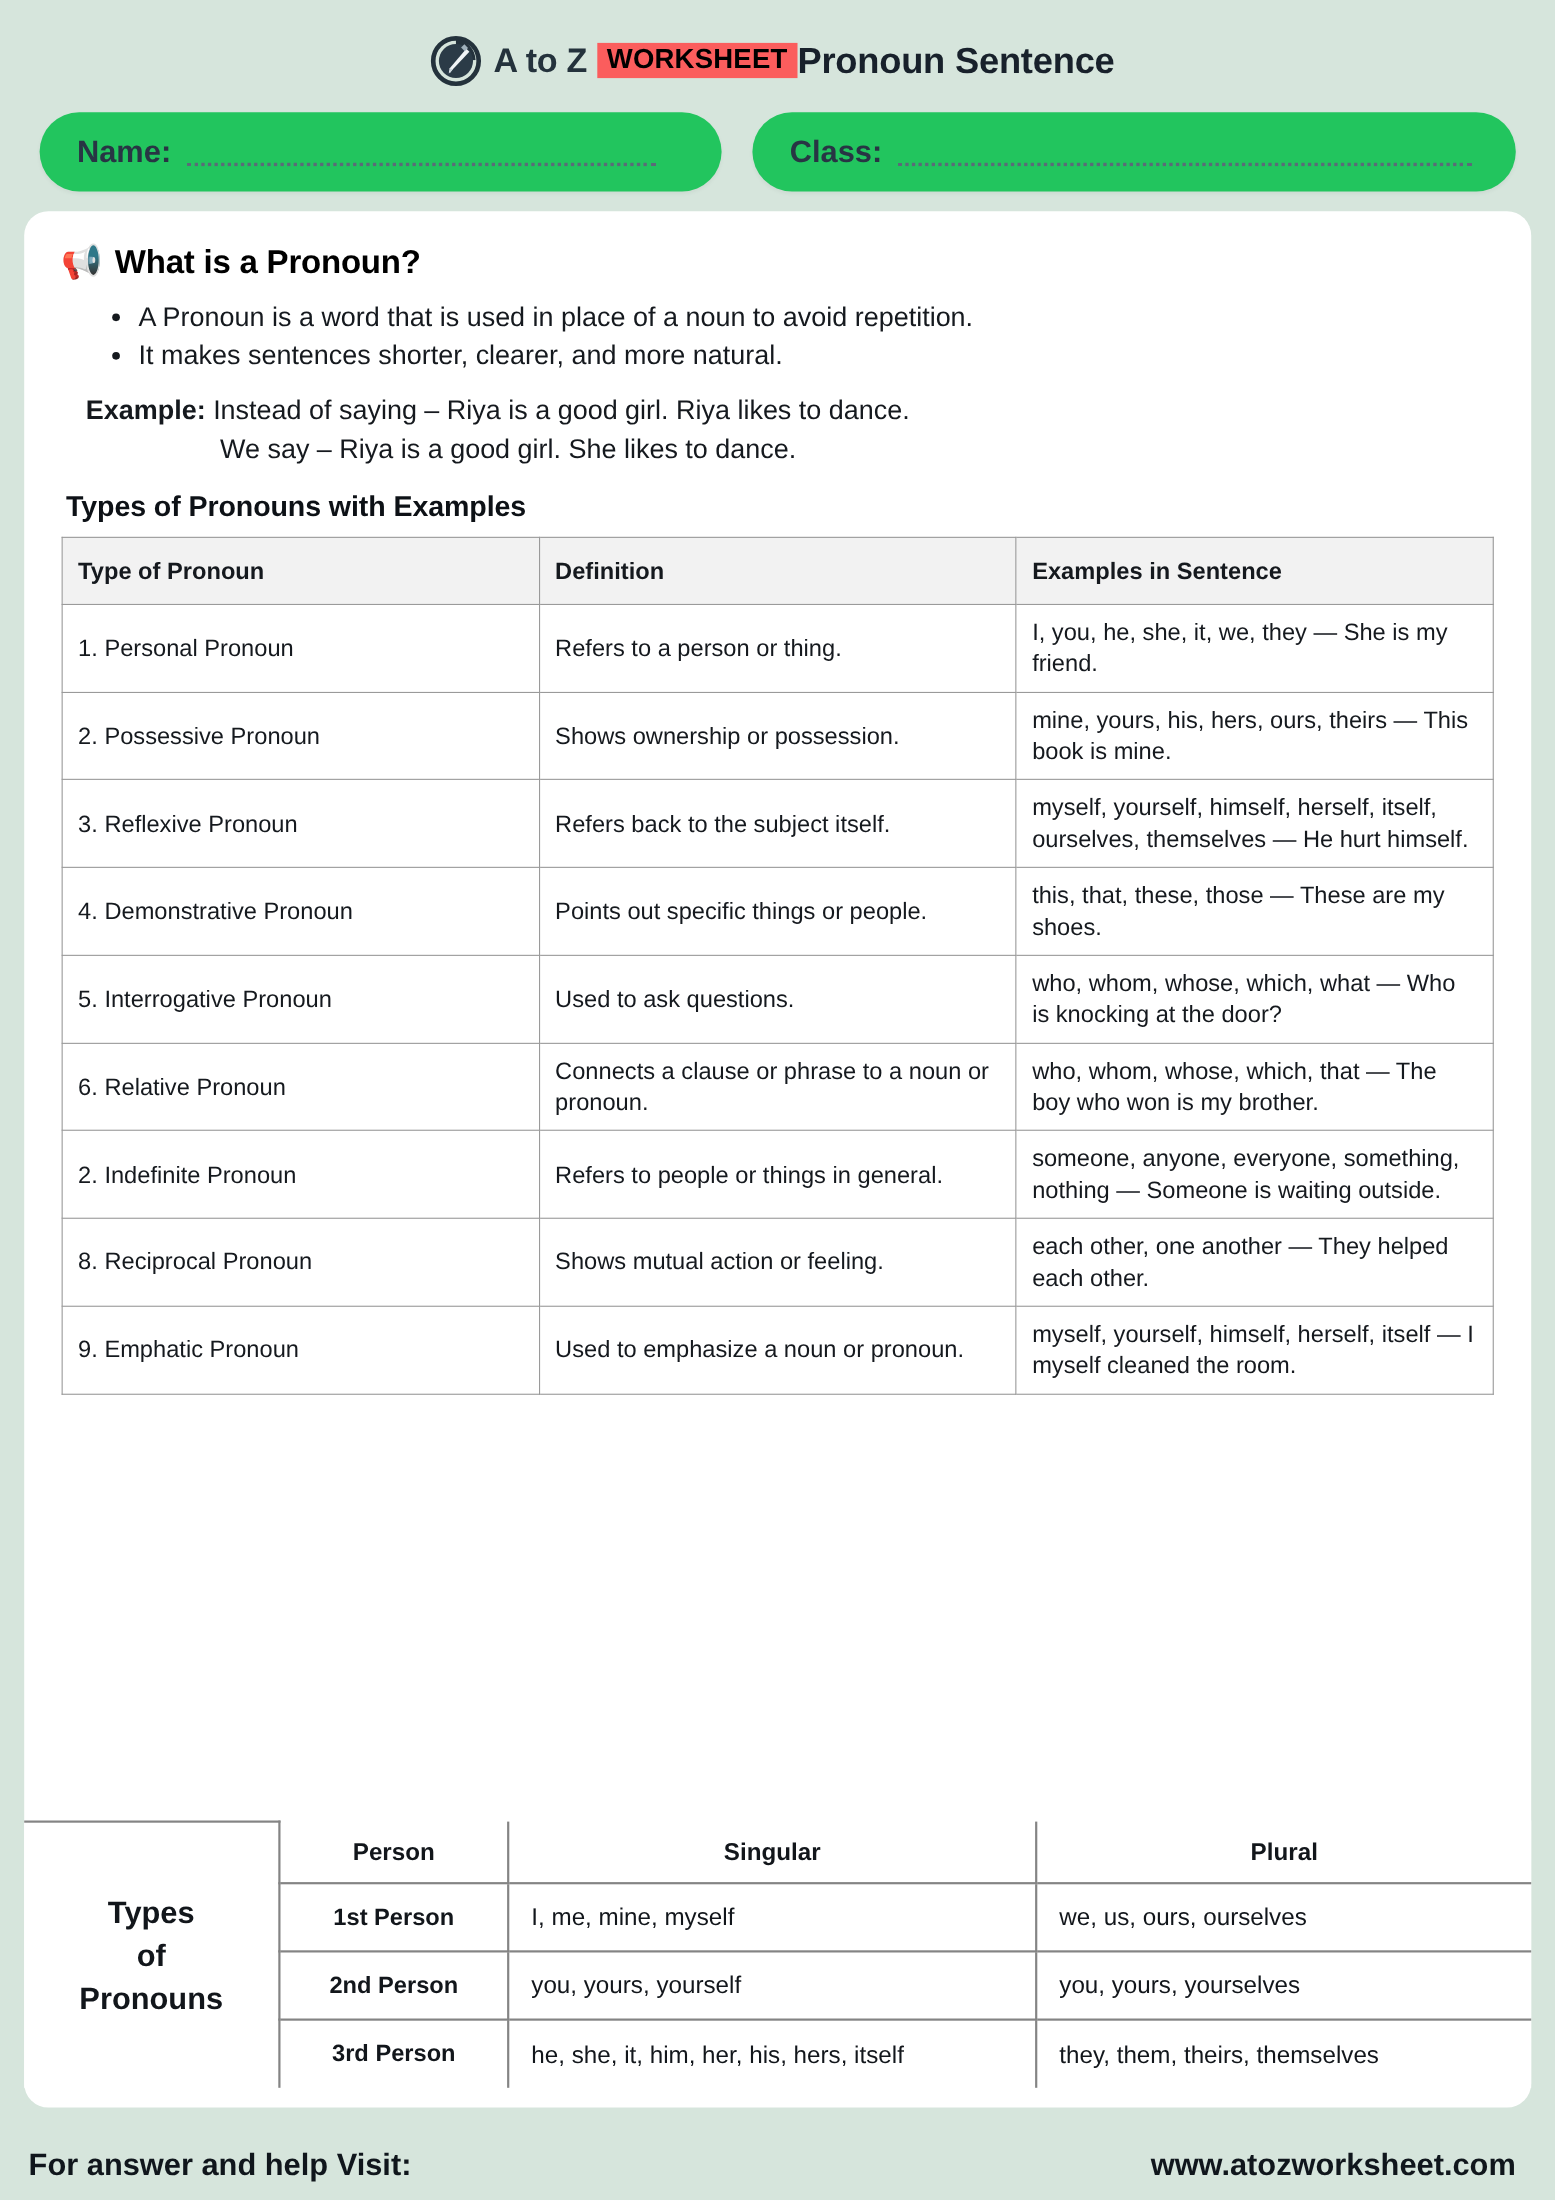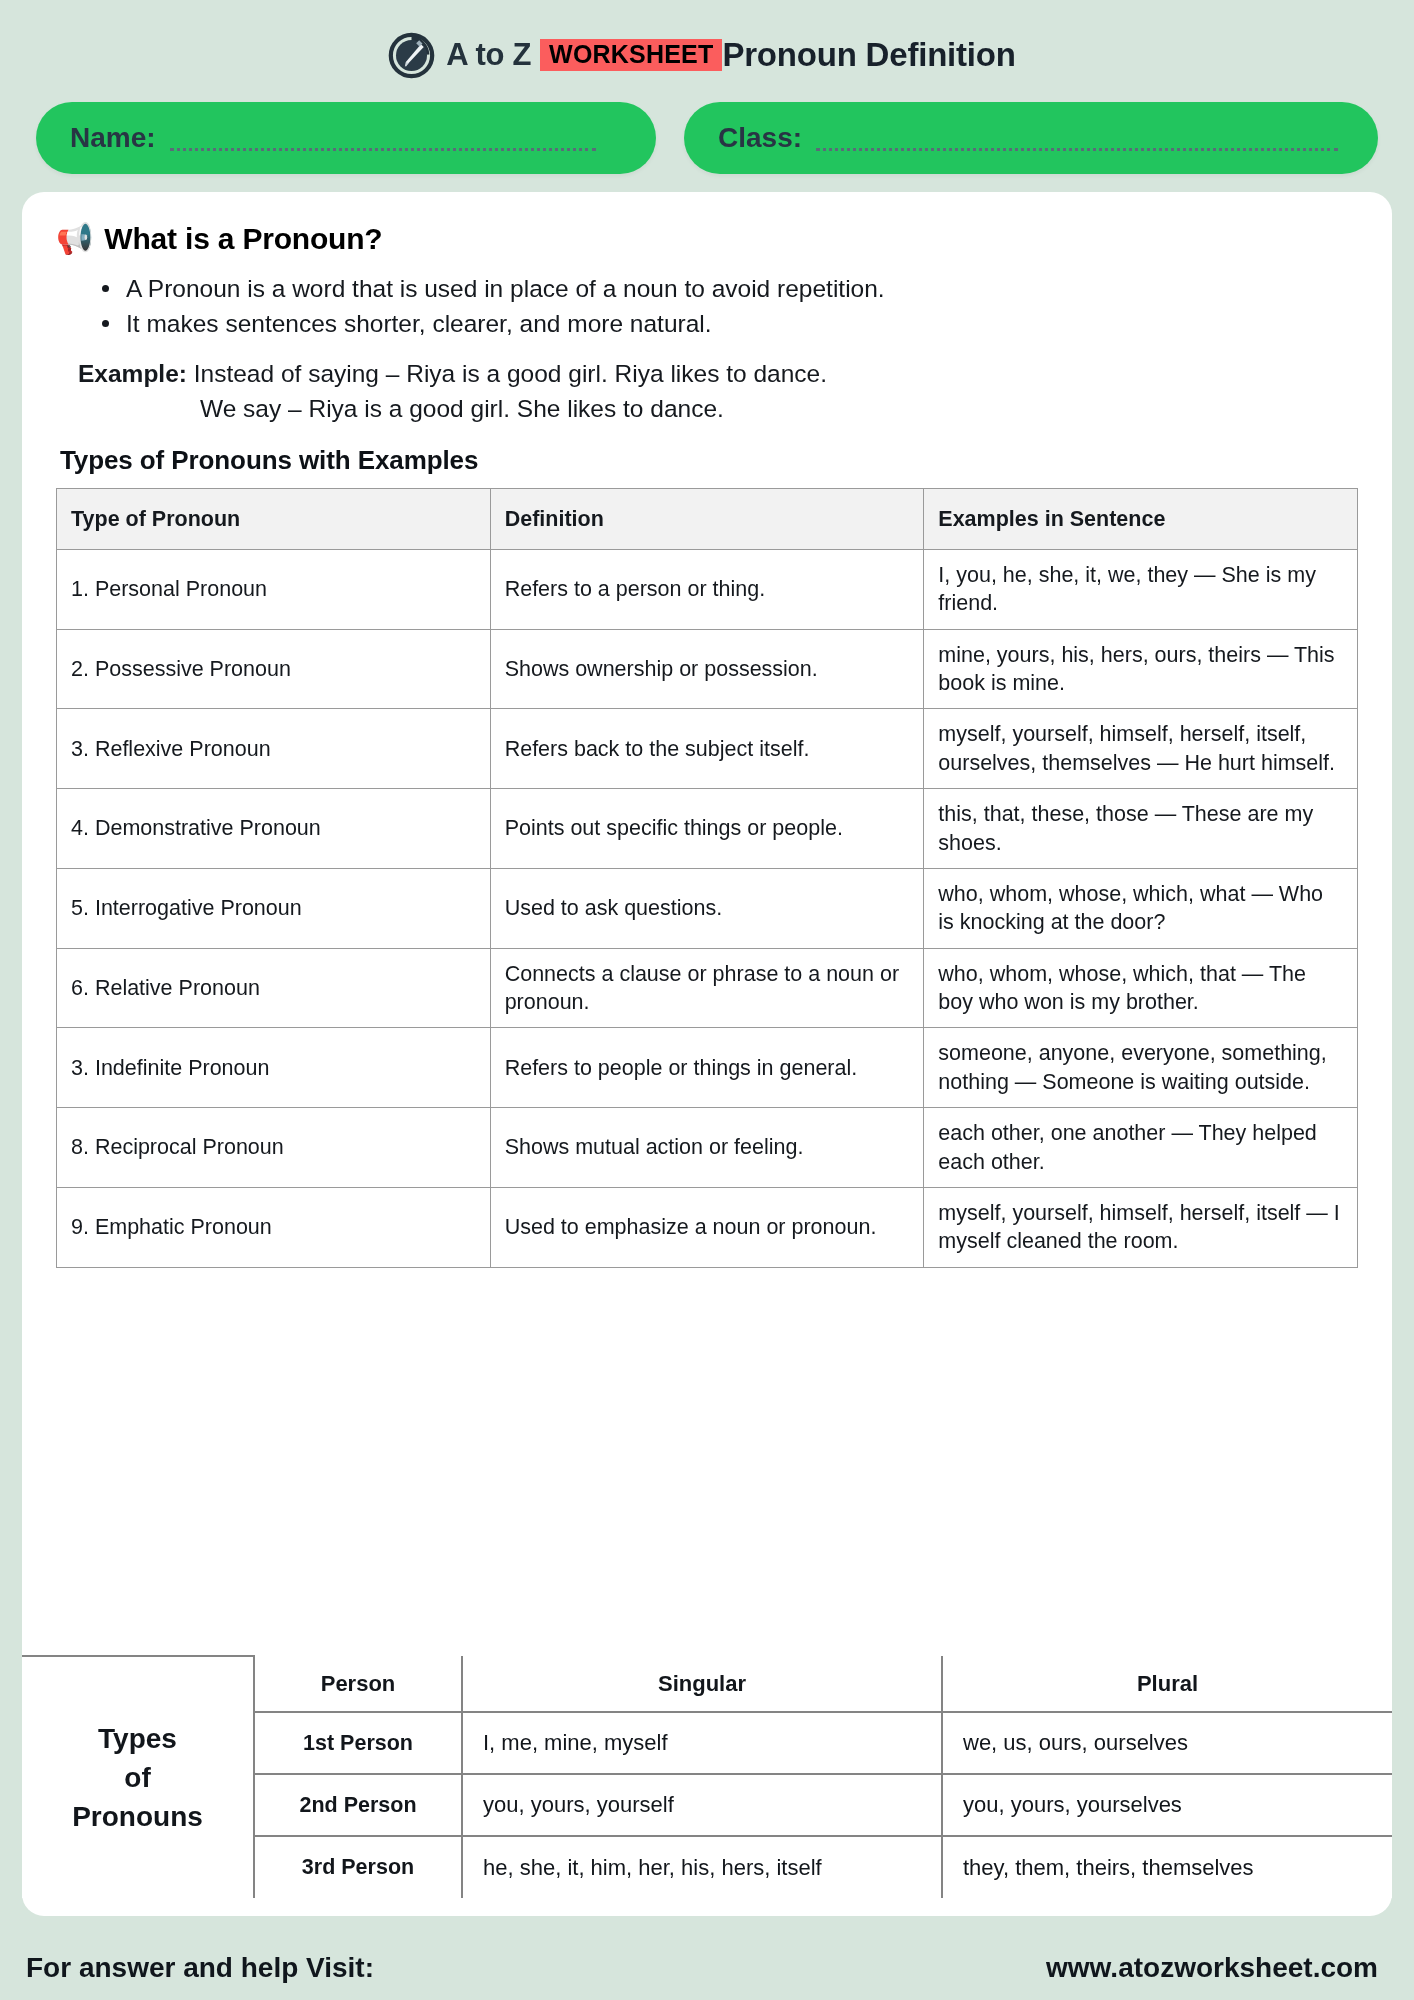--- a/index.html
+++ b/index.html
@@ -261,21 +261,21 @@
         <circle cx="50" cy="50" r="33" fill="#2b3b47"></circle>
         <path d="M70 26 L76 32 L44 66 L36 74 L38 64 Z" fill="#f0f4f6"></path>
         <path d="M38 64 L44 66 L38 74 Z" fill="#cdd8de"></path>
         <rect x="62" y="20" width="10" height="9" transform="rotate(45 67 24)" fill="#9fb0bb"></rect>
       </svg>
       <div class="brand-text">
         <span class="brand-atoz">A to Z</span>
         <span class="brand-chip">WORKSHEET</span>
       </div>
     </div>
-    <div class="sheet-title">Pronoun Definition</div>
+    <div class="sheet-title">Pronoun Sentence</div>
   </div>
 
   <div class="idrow">
     <div class="idbox name">
       <span class="idlabel">Name:</span>
       <span class="dotline"></span>
     </div>
     <div class="idbox cls">
       <span class="idlabel">Class:</span>
       <span class="dotline"></span>
@@ -335,21 +335,21 @@
           <td class="c1">5. Interrogative Pronoun</td>
           <td class="c2">Used to ask questions.</td>
           <td class="c3">who, whom, whose, which, what — Who is knocking at the door?</td>
         </tr>
         <tr>
           <td class="c1">6. Relative Pronoun</td>
           <td class="c2">Connects a clause or phrase to a noun or pronoun.</td>
           <td class="c3">who, whom, whose, which, that — The boy who won is my brother.</td>
         </tr>
         <tr>
-          <td class="c1">3. Indefinite Pronoun</td>
+          <td class="c1">2. Indefinite Pronoun</td>
           <td class="c2">Refers to people or things in general.</td>
           <td class="c3">someone, anyone, everyone, something, nothing — Someone is waiting outside.</td>
         </tr>
         <tr>
           <td class="c1">8. Reciprocal Pronoun</td>
           <td class="c2">Shows mutual action or feeling.</td>
           <td class="c3">each other, one another — They helped each other.</td>
         </tr>
         <tr>
           <td class="c1">9. Emphatic Pronoun</td>

